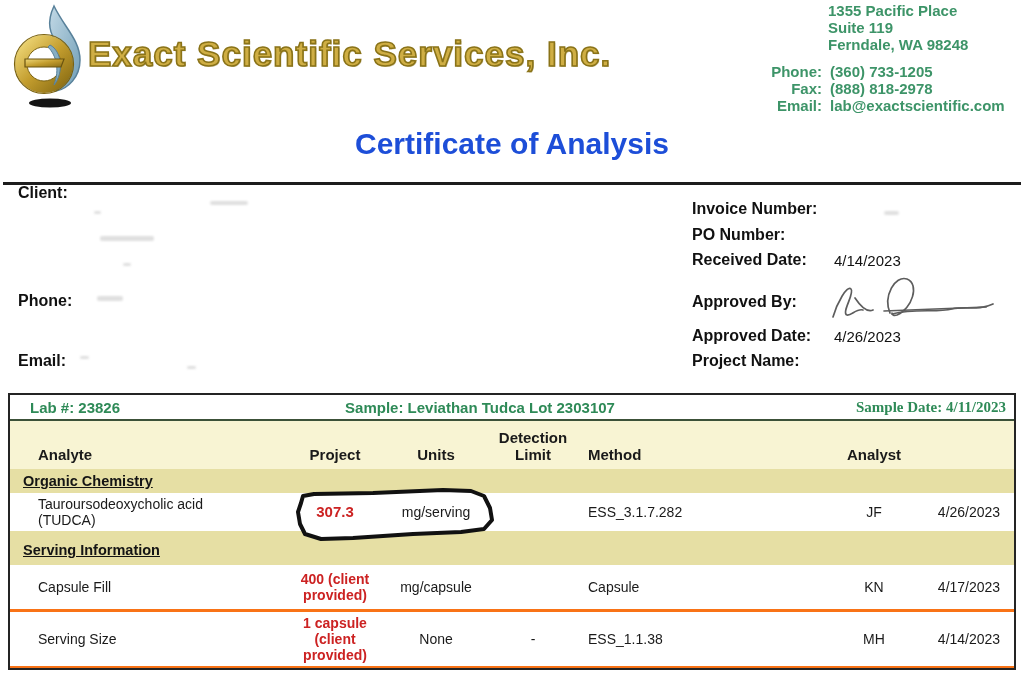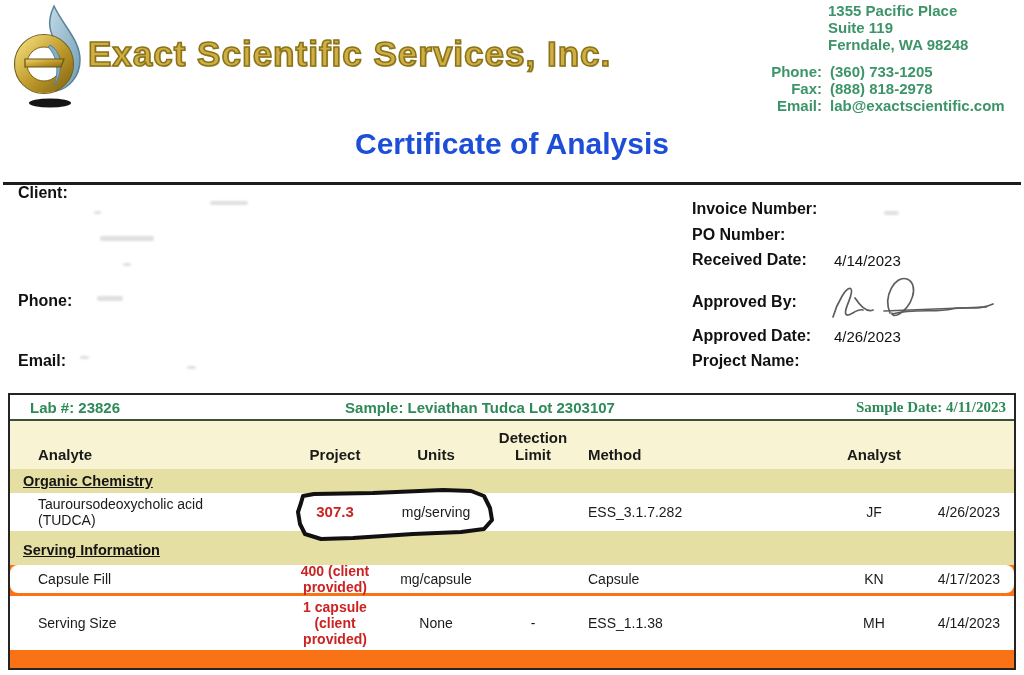--- a/index.html
+++ b/index.html
@@ -71,21 +71,21 @@
   .section-row { background: #e6dfa4; align-items: center; }
   .section-row .label {
     margin-left: 13px; font-weight: bold; font-size: 14.5px;
     text-decoration: underline; color: #141414;
   }
   .section-1 { height: 24px; }
   .section-2 { height: 34px; padding-top: 4px; }
 
   .data-row { background: #ffffff; font-size: 14px; align-items: center; line-height: 16px; }
   .row-tudca   { height: 38px; }
-  .row-capsule { height: 28px; border-radius: 8px; }
+  .row-capsule { height: 44px; }
   .row-serving { height: 54px; margin-top: 3px; }
   .analyte-text { max-width: 185px; }
   .red-text { color: #cc2222; font-weight: bold; }
   .circle-annotation { left: 293px; top: 486px; width: 206px; height: 58px; z-index: 2; }
   .over-circle { position: relative; z-index: 3; }
 </style>
 </head>
 <body>
 
 <div class="page">

